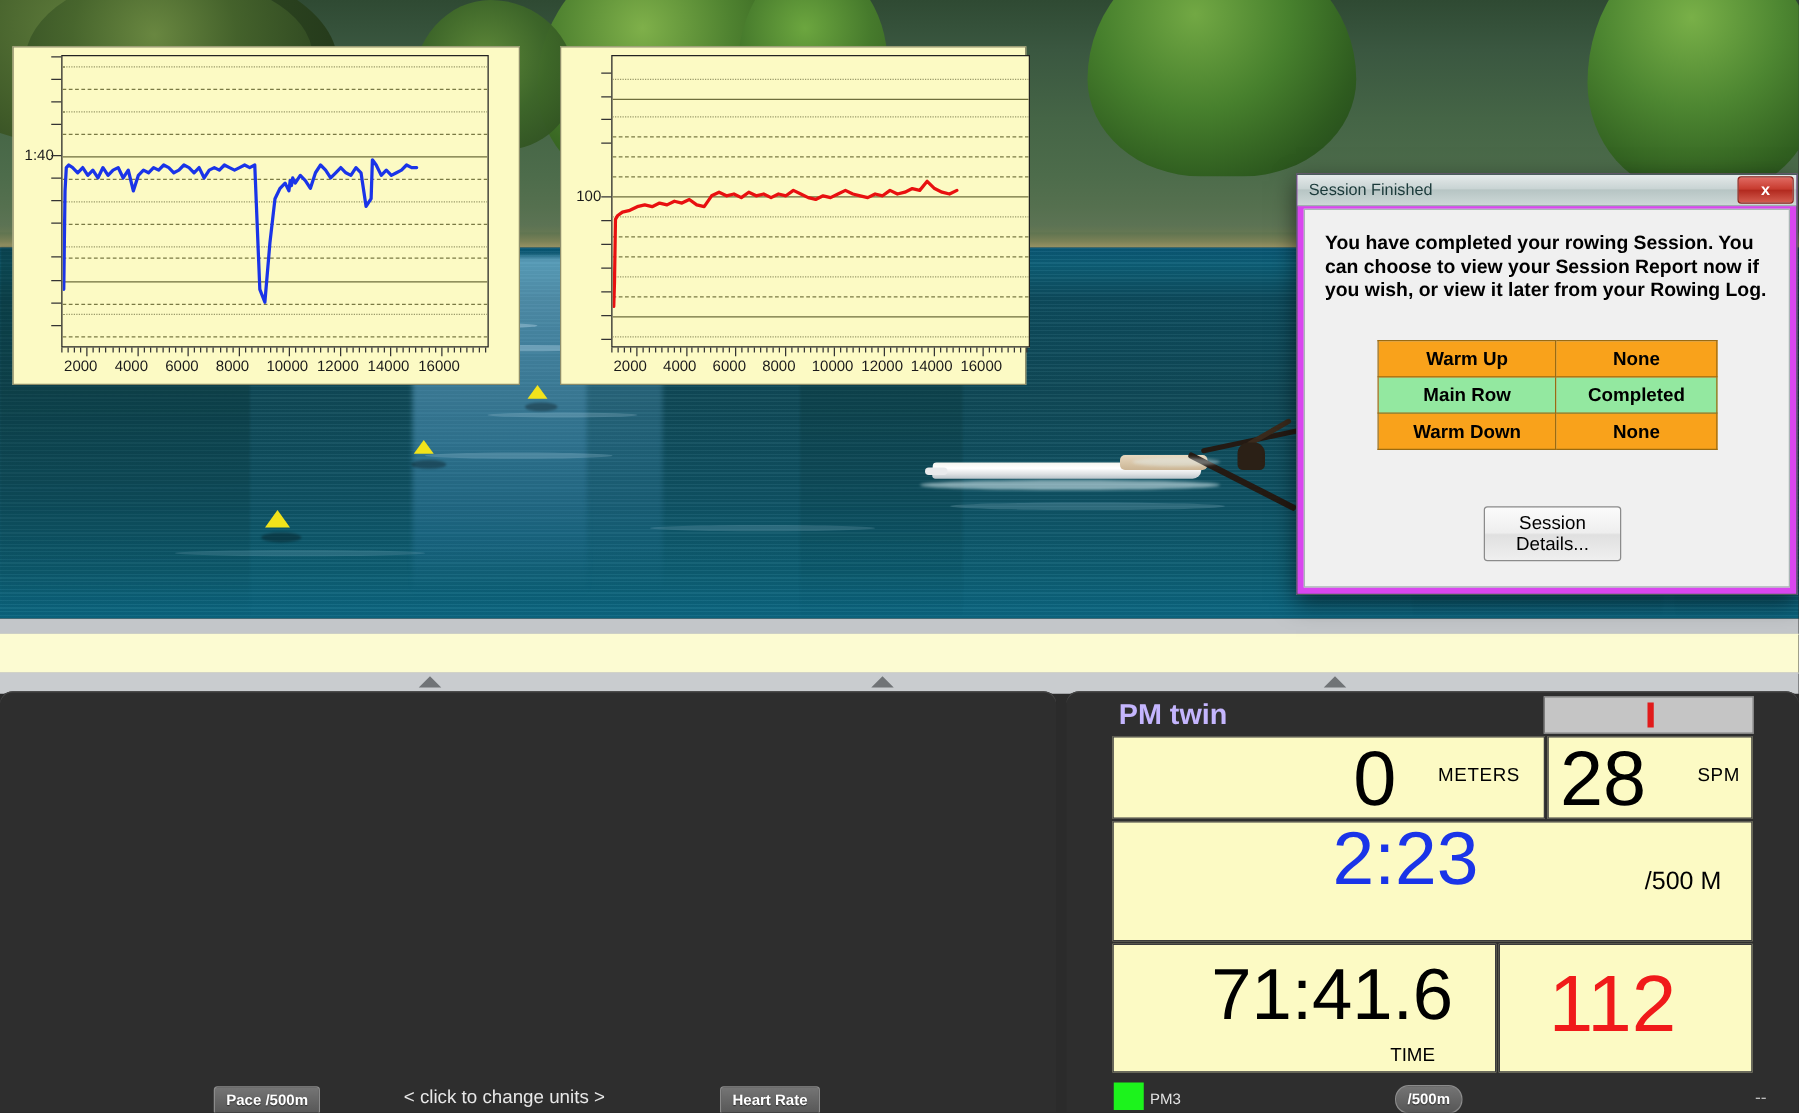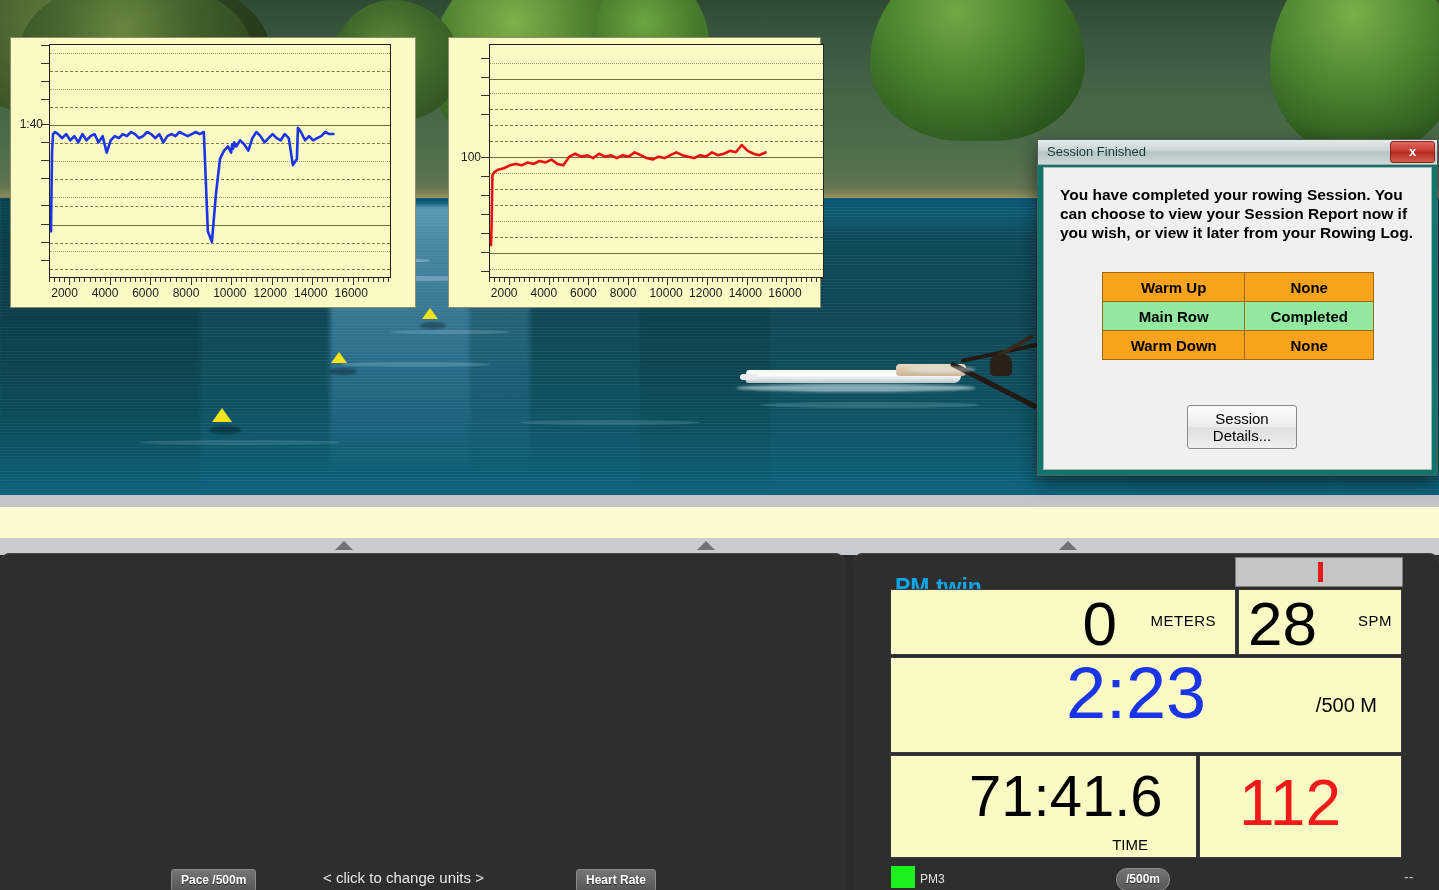--- a/index.html
+++ b/index.html
@@ -186,23 +186,22 @@
   #btn-pm-units { left:1116px; top:868px;border-radius:11px; }
   #hint-units {
     position:absolute; left:323px; top:869px;
     color:#e8e8e8; font-size:15px; white-space:nowrap;
     font-family:"Liberation Sans", sans-serif;
   }
 
   
   #pm-title {
     position:absolute; left:895px; top:558px;
-    color:#0ea5e9; font-size:23px; font-weight:bold;
+    color:#c4b5fd; font-size:23px; font-weight:bold;
     font-family:"Liberation Sans", sans-serif;
-    margin-top:16px;
   }
   #pm-progress {
     position:absolute; left:1235px; top:557px; width:166px; height:28px;
     background:#c5c5c5; border:1px solid #7d7d7d;
   }
   #pm-progress .mark {
     position:absolute; left:82px; top:4px; width:5px; height:20px; background:#e11b1b;
   }
   .pm-cell {
     position:absolute; background:#fcfac4; border:1px solid #3a3a3a;
@@ -225,21 +224,21 @@
     font-family:"Liberation Sans", sans-serif;
   }
   #pm-dashes {
     position:absolute; left:1404px; top:869px; color:#bdbdbd; font-size:14px;
     font-family:"Liberation Sans", sans-serif;
   }
 
   
   #dialog {
     position:absolute; left:1037px; top:139px; width:399px; height:335px;
-    background:#0f766e;
+    background:#d946ef;
     border:1px solid #4a5c5c;
     box-shadow: 0 6px 18px rgba(0,0,0,.55);
     font-family:"Liberation Sans", sans-serif;
   }
   #dlg-titlebar {
     position:absolute; left:0; top:0; right:0; height:24px;
     background: linear-gradient(to bottom,#e5eaea 0%, #c9d4d4 45%, #b7c5c4 50%, #cdd8d7 100%);
     border-bottom:1px solid #9fb0af;
   }
   #dlg-title {
@@ -624,21 +623,21 @@
     <span class="big-num" style="right:118px; top:-2px; font-size:62px;">0</span>
     <span class="unit-lbl" style="right:19px; top:22px; font-size:15px; letter-spacing:.5px;">METERS</span>
   </div>
 
   <div class="pm-cell" id="cell-spm">
     <span class="big-num" style="left:9px; top:-2px; font-size:62px;">28</span>
     <span class="unit-lbl" style="right:9px; top:22px; font-size:15px; letter-spacing:.5px;">SPM</span>
   </div>
 
   <div class="pm-cell" id="cell-pace">
-    <span class="big-num" style="left:175px; top:-6px; font-size:72px; color:#1a34e8;">2:23</span>
+    <span class="big-num" style="left:175px; top:-6px; font-size:60px; color:#1a34e8;">2:23</span>
     <span class="unit-lbl" style="right:24px; top:36px; font-size:20px;">/500 M</span>
   </div>
 
   <div class="pm-cell" id="cell-time">
     <span class="big-num" style="left:78px; top:6px; font-size:58px;">71:41.6</span>
     <span class="unit-lbl" style="right:48px; bottom:4px; font-size:15px;">TIME</span>
   </div>
 
   <div class="pm-cell" id="cell-hr">
     <span class="big-num" style="left:39px; top:10px; font-size:64px; color:#f01a1a;">112</span>

